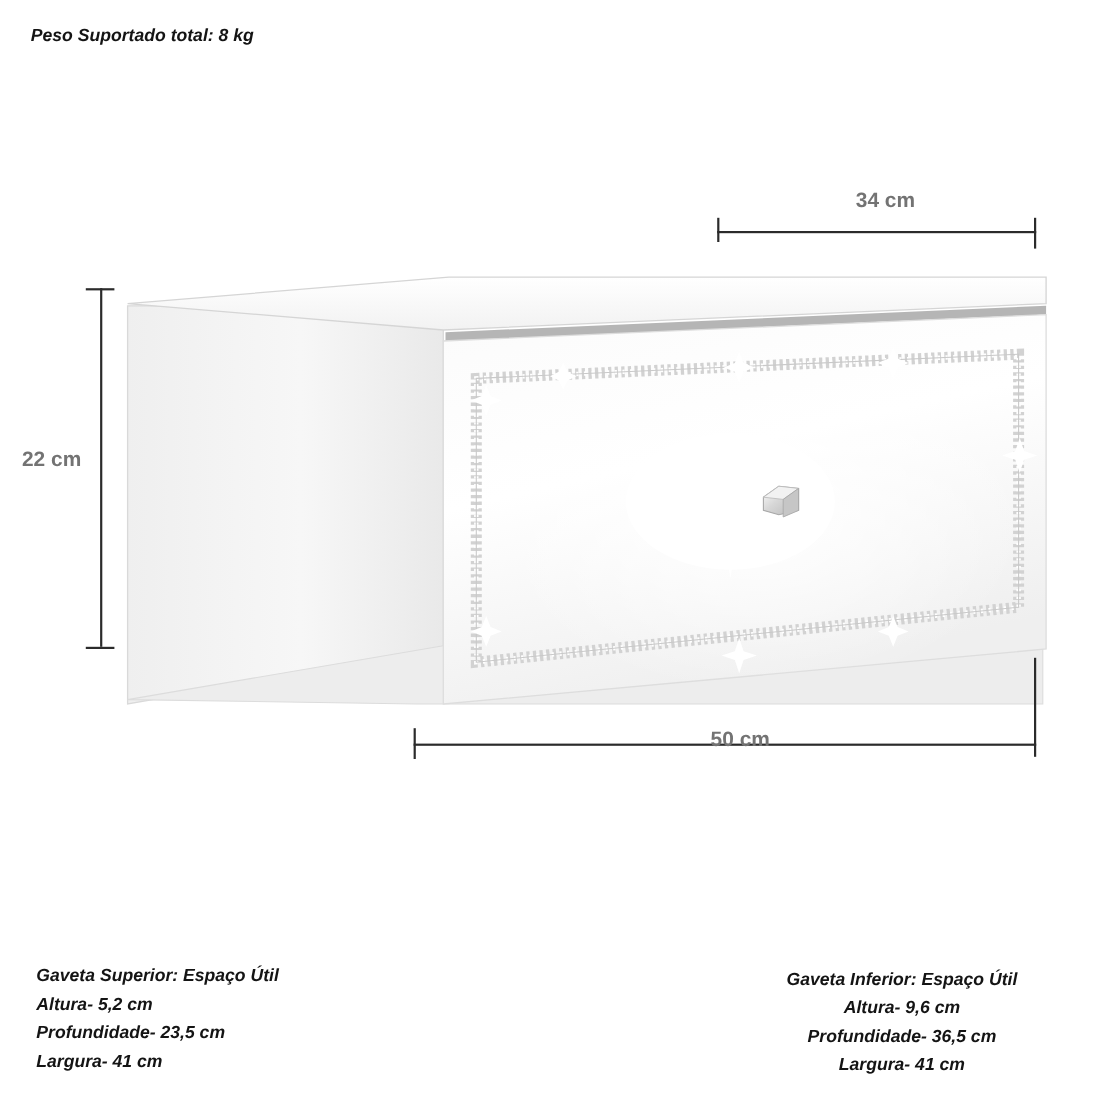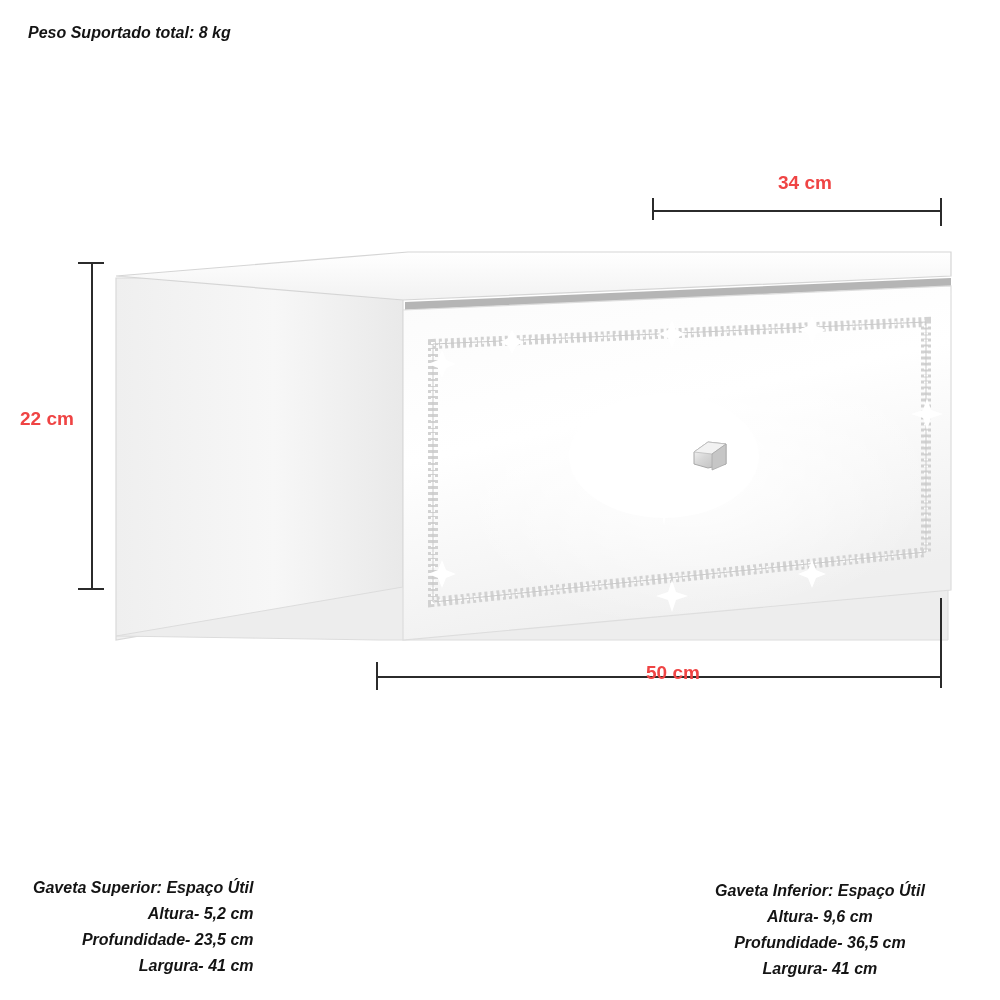--- a/index.html
+++ b/index.html
@@ -21,27 +21,27 @@
   
   .spec-text {
     font-weight: bold;
     font-style: italic;
     font-size: 16px;
     line-height: 26px;
     white-space: nowrap;
     color: #141414;
   }
   #top-specs { left: 28px; top: 20px; }
-  #bottom-left-specs { left: 33px; top: 875px; text-align: right; }
+  #bottom-left-specs { left: 33px; top: 875px; }
   #bottom-right-specs { left: 715px; top: 878px; text-align: center; }
 
   .dim-label {
     font-weight: bold;
     font-size: 19px;
-    color: #ef4444;
+    color: #737373;
     white-space: nowrap;
   }
 
   
   .dim-line-h {
     height: 0;
     border-top: 2px solid #2b2b2b;
   }
   .dim-line-v {
     width: 0;

